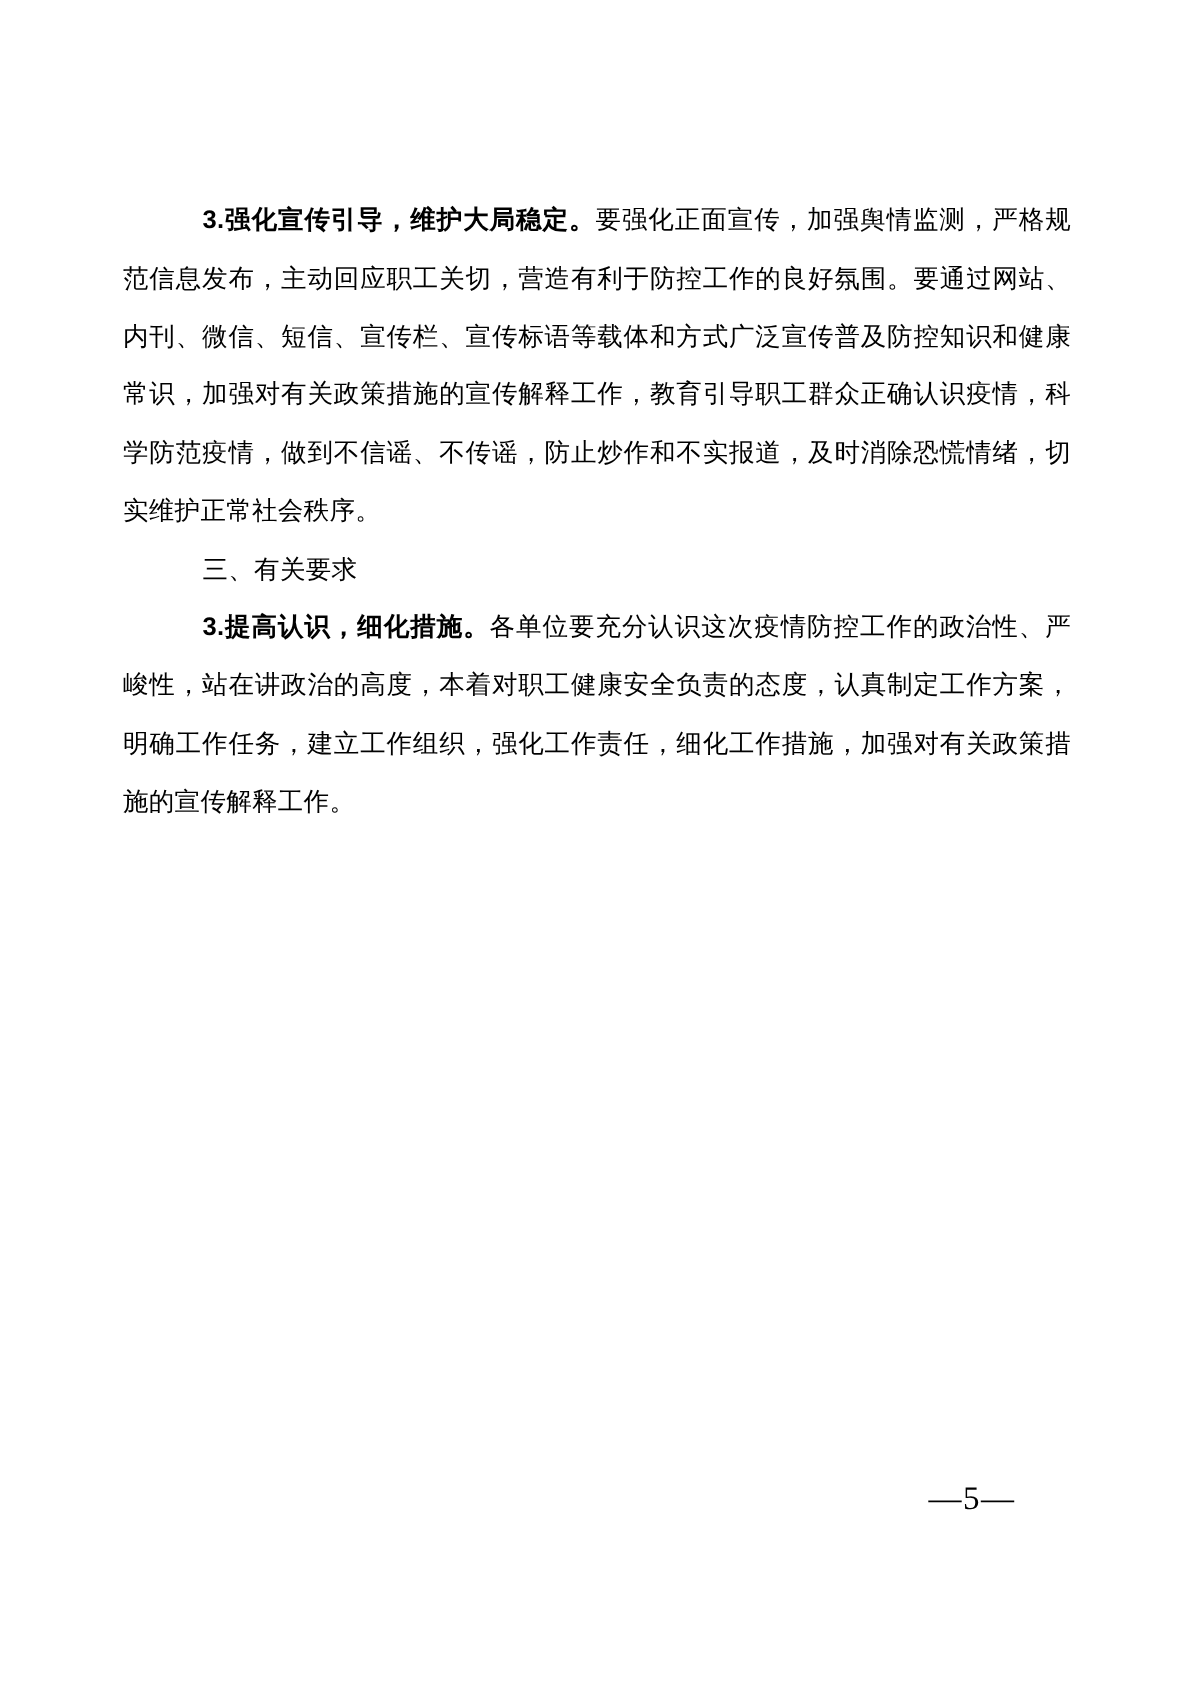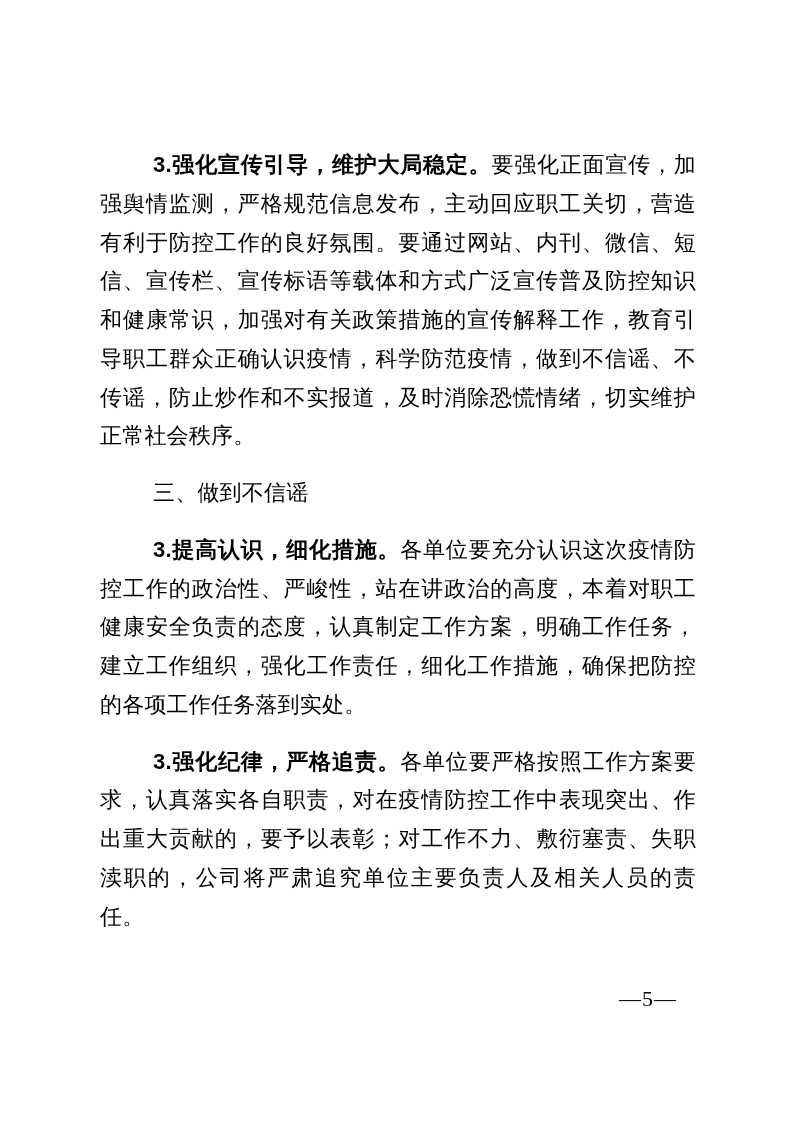--- a/index.html
+++ b/index.html
@@ -17,23 +17,23 @@
     font-family: "Liberation Sans", sans-serif;
     color: #000000;
   }
   .content {
     position: absolute;
     left: 82px;
     top: 128px;
     width: 632px;
   }
   .para {
-    margin: 18px;
+    margin: 0;
     padding: 0;
-    font-size: 22px;
+    font-size: 17px;
     line-height: 38.75px;
     text-align: justify;
     text-indent: 53px;
     font-weight: 400;
     letter-spacing: 0.2px;
   }
   .para .lead {
     font-weight: 700;
   }
   .section-heading {
@@ -51,23 +51,22 @@
   }
 </style>
 </head>
 <body>
 
 <div class="page">
   <div class="content">
 
     <p class="para"><strong class="lead">3.强化宣传引导，维护大局稳定。</strong><span>要强化正面宣传，加强舆情监测，严格规范信息发布，主动回应职工关切，营造有利于防控工作的良好氛围。要通过网站、内刊、微信、短信、宣传栏、宣传标语等载体和方式广泛宣传普及防控知识和健康常识，加强对有关政策措施的宣传解释工作，教育引导职工群众正确认识疫情，科学防范疫情，做到不信谣、不传谣，防止炒作和不实报道，及时消除恐慌情绪，切实维护正常社会秩序。</span></p>
 
-    <p class="para section-heading">三、做到不信谣</p>
+    <p class="para section-heading">三、有关要求</p>
 
-    <p class="para"><strong class="lead">3.提高认识，细化措施。</strong><span>各单位要充分认识这次疫情防控工作的政治性、严峻性，站在讲政治的高度，本着对职工健康安全负责的态度，认真制定工作方案，明确工作任务，建立工作组织，强化工作责任，细化工作措施，确保把防控的各项工作任务落到实处。</span></p>
+    <p class="para"><strong class="lead">3.提高认识，细化措施。</strong><span>各单位要充分认识这次疫情防控工作的政治性、严峻性，站在讲政治的高度，本着对职工健康安全负责的态度，认真制定工作方案，明确工作任务，建立工作组织，强化工作责任，细化工作措施，加强对有关政策措施的宣传解释工作。</span></p>
 
 
-    <p class="para"><strong class="lead">3.强化纪律，严格追责。</strong><span>各单位要严格按照工作方案要求，认真落实各自职责，对在疫情防控工作中表现突出、作出重大贡献的，要予以表彰；对工作不力、敷衍塞责、失职渎职的，公司将严肃追究单位主要负责人及相关人员的责任。</span></p>
 
   </div>
 
   <div class="page-number">—5—</div>
 </div>
 
 </body></html>

